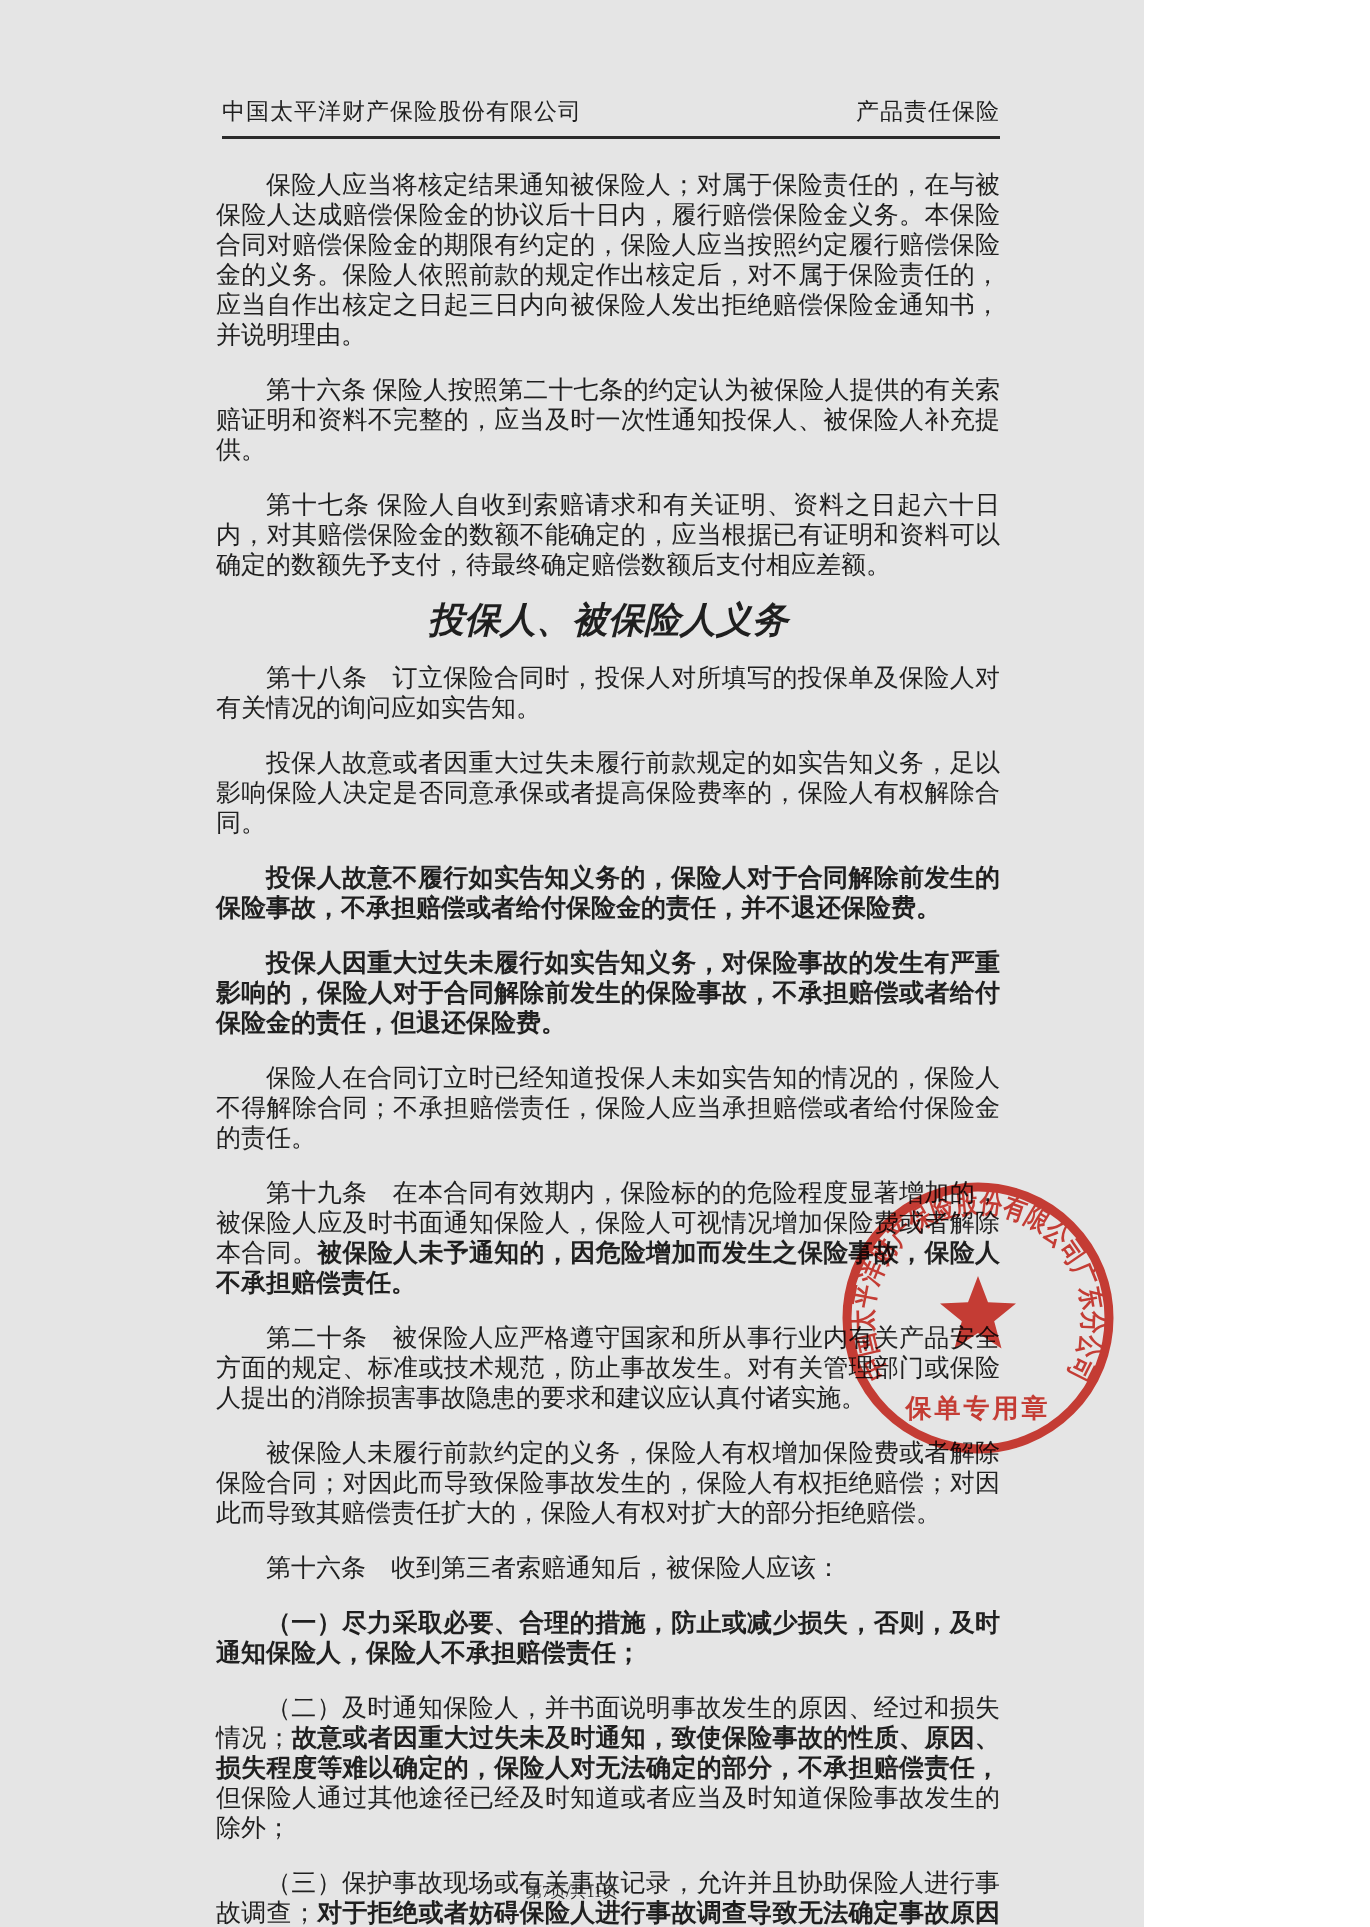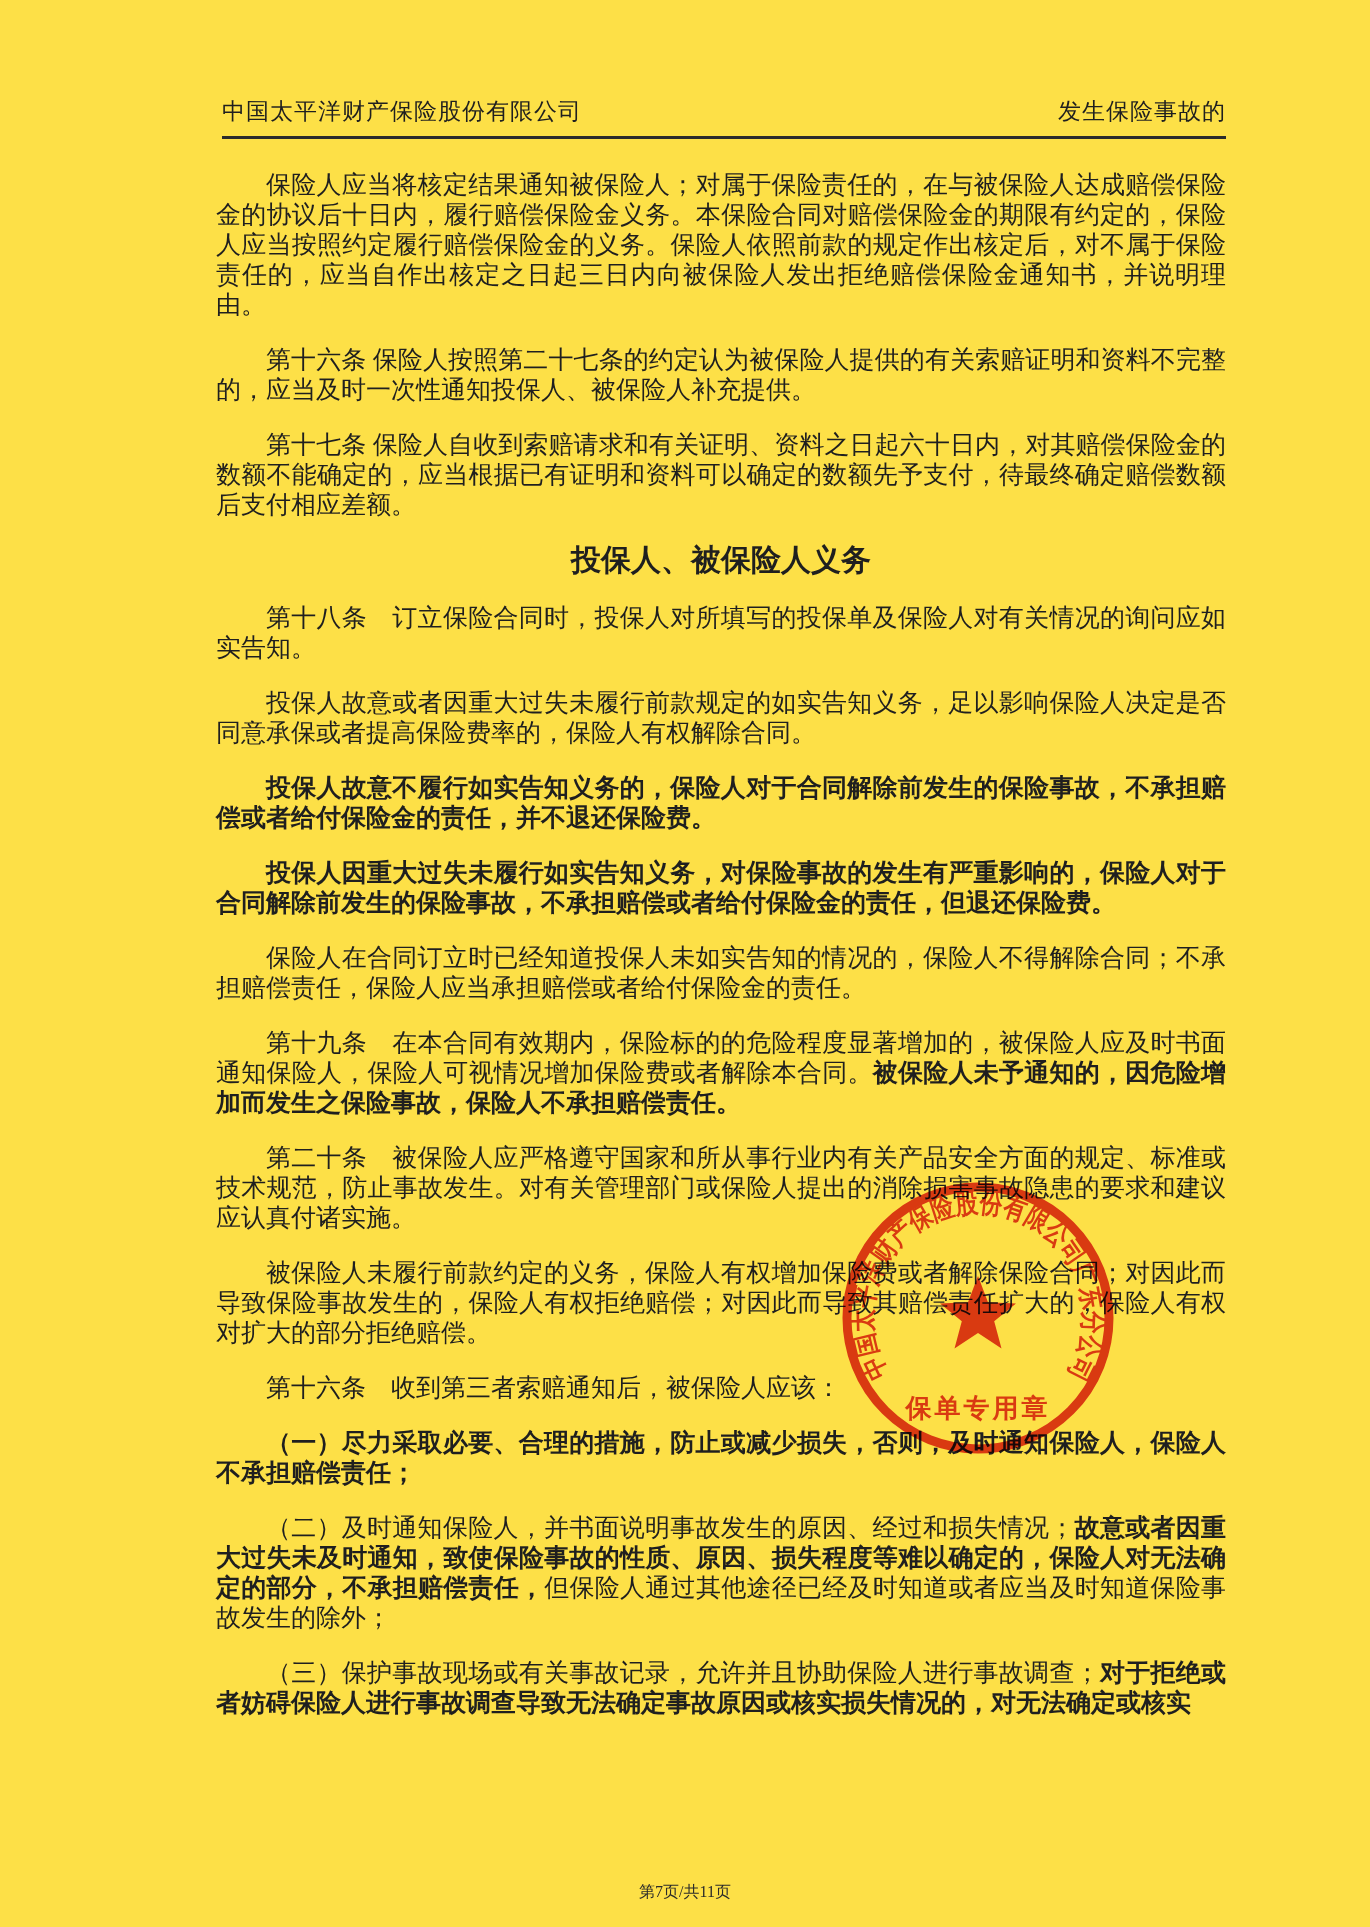--- a/index.html
+++ b/index.html
@@ -1,19 +1,19 @@
 <!DOCTYPE html>
 <html><head>
 <meta charset="utf-8">
 <style>
   html,body { margin:0; padding:0; background:#ffffff; }
   .page {
     position:relative;
-    width:1370px; height:1927px;
-    background:#fde047;
+    width:1144px; height:1927px;
+    background:#e5e5e5;
     font-family:"Liberation Serif", serif;
     color:#1f1f1f;
     overflow:hidden;
   }
   
   .header {
     position:absolute; left:222px; right:144px; top:96px;
     display:flex; justify-content:space-between; align-items:flex-end;
     border-bottom:3px solid #2b2b2b;
     padding-bottom:9px;
@@ -27,25 +27,26 @@
   .doc-body p.body {
     margin:0 0 25px 0;
     font-size:25px;
     line-height:30px;
     text-align:justify;
     text-indent:2em;
     word-break:break-all;
   }
   .doc-body p.heading {
     margin:6px 0 28px 0;
-    font-size:30px;
+    font-size:36px;
     line-height:30px;
     text-align:center;
     font-weight:bold;
     text-indent:0;
+    font-style:italic;
   }
   .doc-body span.bold { font-weight:bold; }
   
   .stamp {
     position:absolute; left:838px; top:1178px;
     opacity:0.88;
     mix-blend-mode:multiply;
   }
   
   .footer {
@@ -55,21 +56,21 @@
     color:#2a2a2a;
   }
 </style>
 </head>
 <body>
 
 <div class="page">
 
   <div class="header">
     <span>中国太平洋财产保险股份有限公司</span>
-    <span>发生保险事故的</span>
+    <span>产品责任保险</span>
   </div>
 
   <div class="doc-body">
       <p class="body"><span>保险人应当将核定结果通知被保险人；对属于保险责任的，在与被保险人达成赔偿保险金的协议后十日内，履行赔偿保险金义务。本保险合同对赔偿保险金的期限有约定的，保险人应当按照约定履行赔偿保险金的义务。保险人依照前款的规定作出核定后，对不属于保险责任的，应当自作出核定之日起三日内向被保险人发出拒绝赔偿保险金通知书，并说明理由。</span></p>
       <p class="body"><span>第十六条 保险人按照第二十七条的约定认为被保险人提供的有关索赔证明和资料不完整的，应当及时一次性通知投保人、被保险人补充提供。</span></p>
       <p class="body"><span>第十七条 保险人自收到索赔请求和有关证明、资料之日起六十日内，对其赔偿保险金的数额不能确定的，应当根据已有证明和资料可以确定的数额先予支付，待最终确定赔偿数额后支付相应差额。</span></p>
       <p class="heading"><span class="bold">投保人、被保险人义务</span></p>
       <p class="body"><span>第十八条　订立保险合同时，投保人对所填写的投保单及保险人对有关情况的询问应如实告知。</span></p>
       <p class="body"><span>投保人故意或者因重大过失未履行前款规定的如实告知义务，足以影响保险人决定是否同意承保或者提高保险费率的，保险人有权解除合同。</span></p>
       <p class="body"><span class="bold">投保人故意不履行如实告知义务的，保险人对于合同解除前发生的保险事故，不承担赔偿或者给付保险金的责任，并不退还保险费。</span></p>

